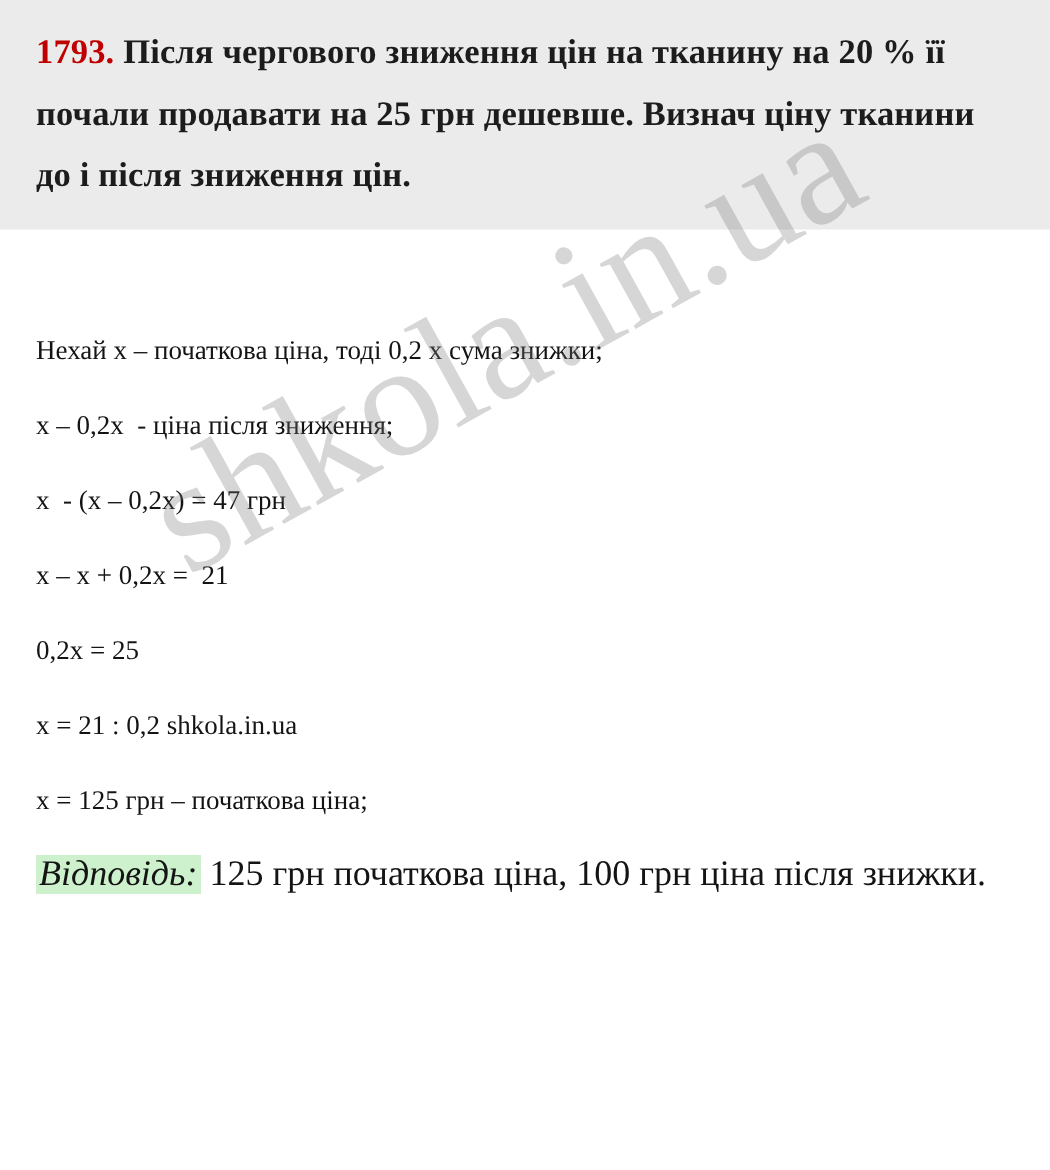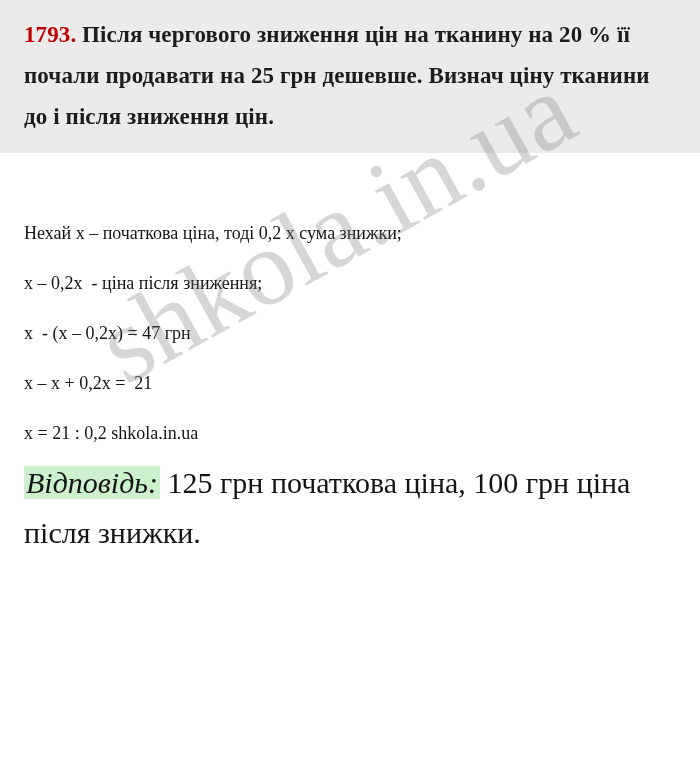--- a/index.html
+++ b/index.html
@@ -63,21 +63,21 @@
     color: #141414;
     white-space: pre-wrap;
   }
   .answer-label {
     font-style: italic;
     font-weight: normal;
     background: #cdf0cd;
     padding: 0 2px;
   }
   .answer-line {
-    font-size: 30px;
+    font-size: 24px;
     line-height: 50px;
   }
 
   
   .watermark {
     position: absolute;
     left: 0;
     top: 0;
     width: 700px;
     height: 780px;
@@ -104,21 +104,23 @@
 
   <div class="problem-block">
     <div class="problem-text"><span class="problem-number">1793.</span> <span>Після чергового зниження цін на тканину на 20 % її почали продавати на 25 грн дешевше. Визнач ціну тканини до і після зниження цін.</span></div>
   </div>
 
   <div class="solution">
     <div class="sol-line">Нехай х – початкова ціна, тоді 0,2 х сума знижки;</div>
     <div class="sol-line">х – 0,2х  - ціна після зниження;</div>
     <div class="sol-line">х  - (х – 0,2х) = 47 грн</div>
     <div class="sol-line">х – х + 0,2х =  21</div>
+    <div class="sol-line">0,2х = 25</div>
     <div class="sol-line">х = 21 : 0,2 shkola.in.ua</div>
+    <div class="sol-line">х = 125 грн – початкова ціна;</div>
     <div class="sol-line answer-line"><span class="answer-label">Відповідь:</span><span> 125 грн початкова ціна, 100 грн ціна після знижки.</span></div>
   </div>
 
   <div class="watermark">
     <div class="watermark-text">shkola.in.ua</div>
   </div>
 
 </div>
 
 </body></html>

